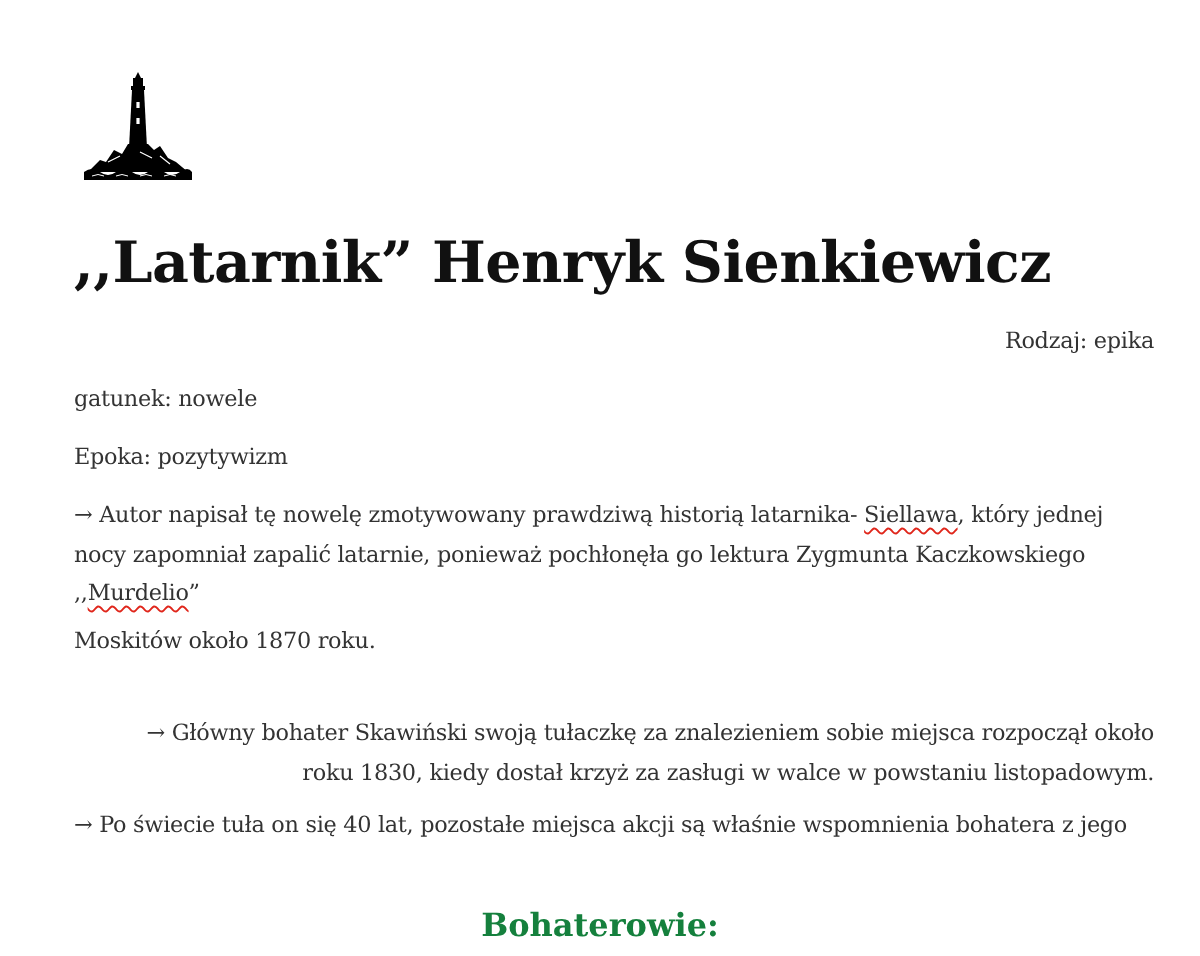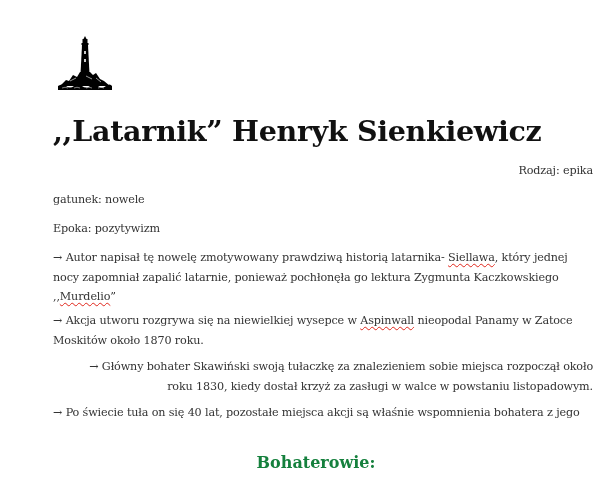--- a/index.html
+++ b/index.html
@@ -10,21 +10,21 @@
     body {
       width: 600px;
       height: 478px;
       overflow: hidden;
       position: relative;
       font-family: "DejaVu Serif", "Liberation Serif", serif;
       color: #2b2b2b;
     }
     .page {
       position: absolute;
-      left: 16px; top: 0;
+      left: 0; top: 0;
       width: 532px;
       height: 478px;
     }
     .logo {
       position: absolute;
       left: 40px;
       top: 34px;
       width: 58px;
       height: 58px;
     }
@@ -98,21 +98,20 @@
   <p class="p" style="top:190px;">gatunek: nowele</p>
   <p class="p" style="top:248px;">
     <span class="line"><span>→ Autor napisał tę nowelę zmotywowany prawdziwą historią latarnika- </span><span class="spell">Siellawa</span><span>, który jednej</span></span>
     <span class="line">nocy zapomniał zapalić latarnie, ponieważ pochłonęła go lektura Zygmunta Kaczkowskiego</span>
     <span class="line"><span>,,</span><span class="spell">Murdelio</span><span>”</span></span>
   </p>
 
   <p class="p" style="top:219px;">Epoka: pozytywizm</p>
 
   <p class="p" style="top:311px;">
-    <span class="line"><span>→ Akcja utworu rozgrywa się na niewielkiej wysepce w </span><span class="spell">Aspinwall</span><span> nieopodal Panamy w Zatoce</span></span>
     <span class="line">Moskitów około 1870 roku.</span>
   </p>
 
   <p class="p" style="top:357px;text-align:right;">
     <span class="line">→ Główny bohater Skawiński swoją tułaczkę za znalezieniem sobie miejsca rozpoczął około</span>
     <span class="line">roku 1830, kiedy dostał krzyż za zasługi w walce w powstaniu listopadowym.</span>
   </p>
 
   <p class="p" style="top:403px;">
     <span class="line">→ Po świecie tuła on się 40 lat, pozostałe miejsca akcji są właśnie wspomnienia bohatera z jego</span>

